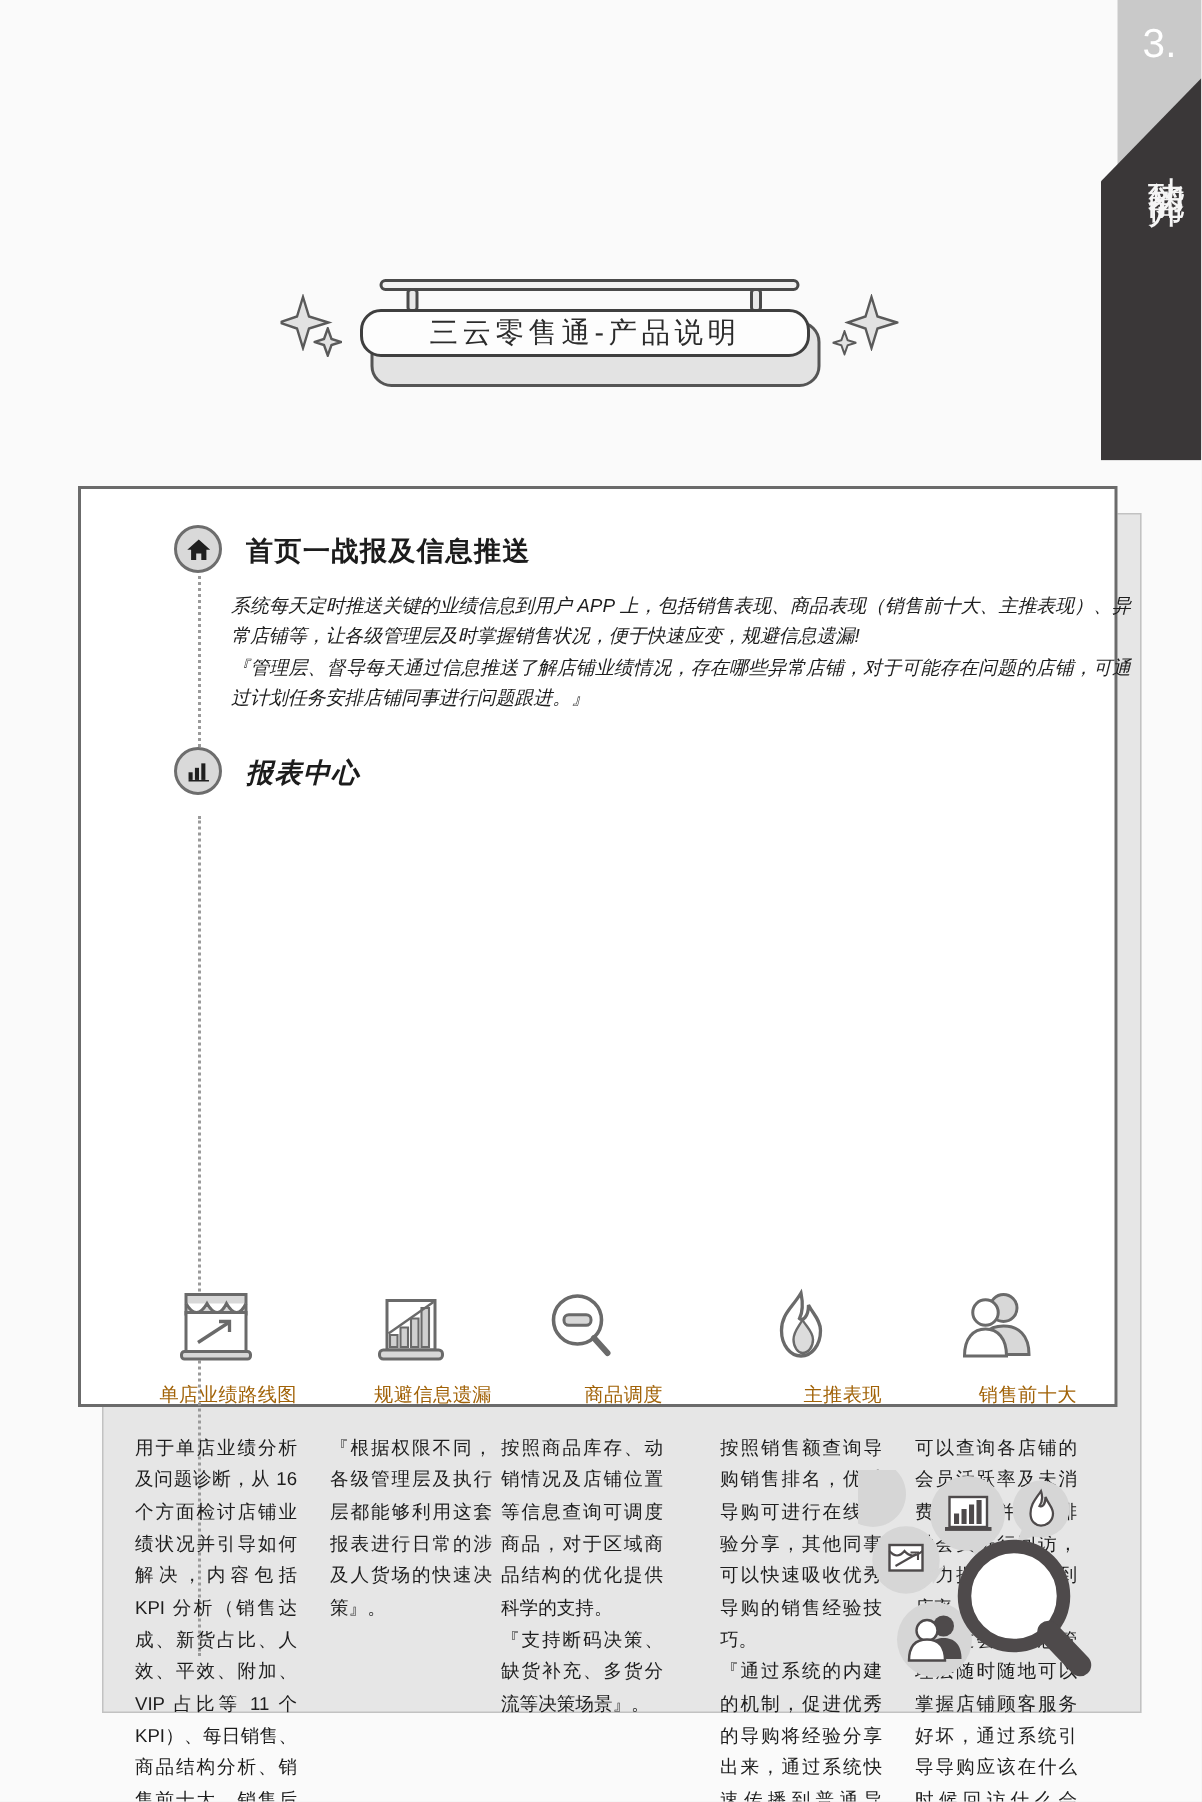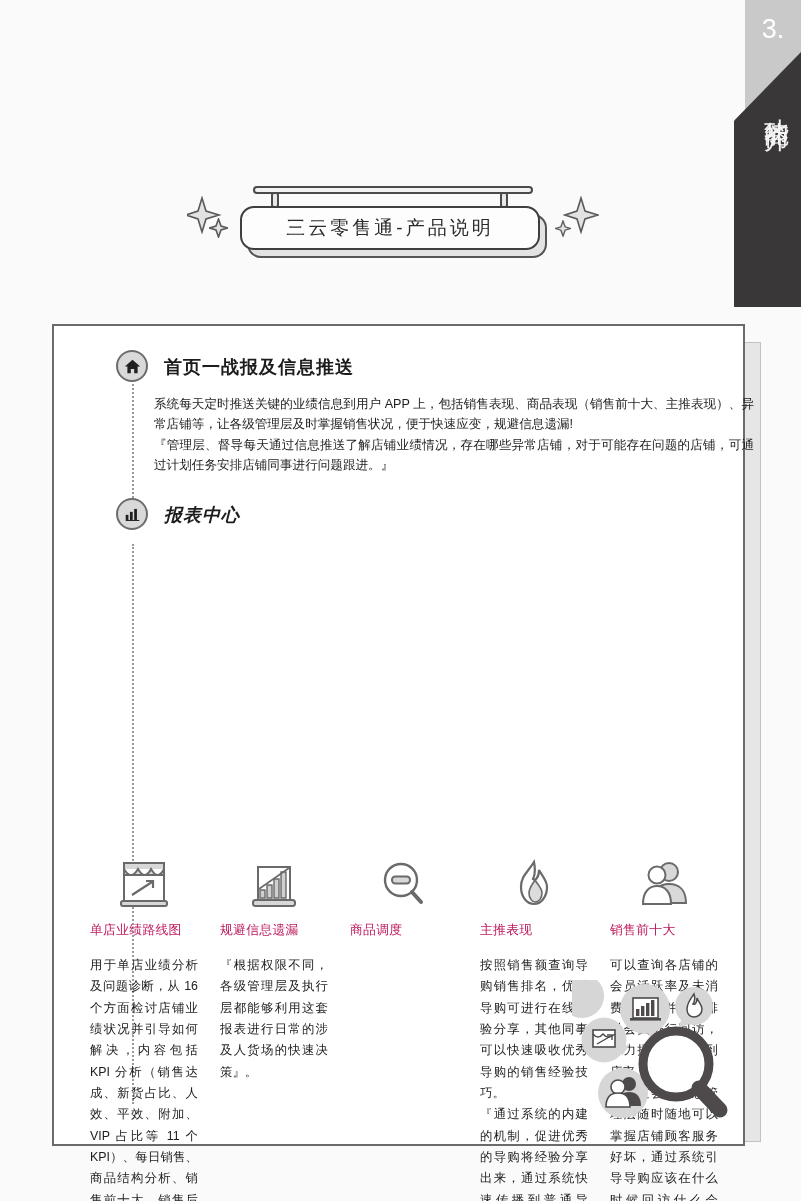--- a/index.html
+++ b/index.html
@@ -82,21 +82,21 @@
     position: absolute;
     left: 62px; top: 36px;
     width: 300px; height: 44px;
     background: #e3e3e3;
     border: 2px solid #555;
     border-radius: 14px;
   }
   .banner-plate {
     position: absolute;
     left: 55px; top: 28px;
-    width: 300px; height: 44px;
+    width: 300px; height: 32px;
     background: #fdfdfd;
     border: 2.5px solid #3f3f3f;
     border-radius: 14px;
     display: flex;
     align-items: center;
     justify-content: center;
   }
   .banner-title {
     font-size: 19px;
     letter-spacing: 3px;
@@ -115,21 +115,21 @@
   .shadow-panel {
     position: absolute;
     left: 68px; top: 342px;
     width: 693px; height: 800px;
     background: #e6e6e6;
     border: 1.5px solid #c2c2c2;
   }
   .content-box {
     position: absolute;
     left: 52px; top: 324px;
-    width: 693px; height: 822px;
+    width: 693px; height: 614px;
     background: #ffffff;
     border: 2px solid #6b6b6b;
   }
 
   
   .tl-dot-line {
     position: absolute;
     left: 78px;
     width: 0;
     border-left: 2px dotted #9a9a9a;
@@ -169,22 +169,22 @@
   }
   .col-icon {
     height: 62px;
     display: flex;
     align-items: center;
     justify-content: center;
   }
   .col-head {
     margin-top: 6px;
     font-size: 12.8px;
-    color: #be185d;
-    text-align: left;
+    color: #a16207;
+    text-align: right;
     white-space: nowrap;
     letter-spacing: 0.3px;
   }
   .col-body {
     margin-top: 16px;
     font-size: 12.4px;
     line-height: 1.72;
     color: #1d1d1d;
     text-align: justify;
   }
@@ -236,21 +236,21 @@
 
     <div class="tl-dot-line" style="top:58px; height:118px;"></div>
     <div class="tl-dot-line" style="top:218px; height:560px;"></div>
 
     <div class="sec-icon" style="left:62px; top:24px;">
       <svg width="17" height="17" viewBox="0 0 20 20" fill="#1f1f1f">
         <path d="M10 2 L19 10 L16 10 L16 18 L12 18 L12 13 L8 13 L8 18 L4 18 L4 10 L1 10 Z"></path>
       </svg>
     </div>
     <div class="sec-title" style="left:110px; top:29px;">首页一战报及信息推送</div>
-    <div class="para" style="left:100px; top:68px; width:600px; white-space:pre-line;">系统每天定时推送关键的业绩信息到用户 APP 上，包括销售表现、商品表现（销售前十大、主推表现）、异常店铺等，让各级管理层及时掌握销售状况，便于快速应变，规避信息遗漏!
+    <div class="para" style="left:100px; top:68px; width:600px; white-space:pre-line;font-style:italic;">系统每天定时推送关键的业绩信息到用户 APP 上，包括销售表现、商品表现（销售前十大、主推表现）、异常店铺等，让各级管理层及时掌握销售状况，便于快速应变，规避信息遗漏!
 『管理层、督导每天通过信息推送了解店铺业绩情况，存在哪些异常店铺，对于可能存在问题的店铺，可通过计划任务安排店铺同事进行问题跟进。』</div>
 
     <div class="sec-icon" style="left:62px; top:172px;">
       <svg width="17" height="16" viewBox="0 0 20 18" fill="#1f1f1f">
         <rect x="2" y="10" width="3.2" height="6"></rect>
         <rect x="7" y="6.5" width="3.2" height="9.5"></rect>
         <rect x="12" y="3" width="3.2" height="13"></rect>
         <path d="M2 16 L18 16 L18 17.2 L2 17.2 Z"></path>
       </svg>
     </div>
@@ -285,30 +285,32 @@
           <path d="M14 30 L44 9" stroke="#6a6a6a" stroke-width="1.6" fill="none"></path>
           <rect x="8" y="41" width="42" height="6" rx="2.5" fill="#d8d8d8" stroke="#6a6a6a" stroke-width="2"></rect>
         </svg>
       </div>
       <div class="col-head">规避信息遗漏</div>
       <div class="col-body">
         <p>『根据权限不同，各级管理层及执行层都能够利用这套报表进行日常的涉及人货场的快速决策』。</p>
       </div>
     </div>
 
-    <div class="col" style="left:296px;">
+    <div class="col" style="left:280px;">
       <div class="col-icon">
         <svg width="54" height="52" viewBox="0 0 54 52">
           <circle cx="24" cy="21" r="16" fill="#ffffff" stroke="#6a6a6a" stroke-width="2.4"></circle>
           <rect x="15" y="17.5" width="18" height="7" rx="3.2" fill="#d8d8d8" stroke="#6a6a6a" stroke-width="2"></rect>
           <path d="M35 33 L44 43" stroke="#6a6a6a" stroke-width="4" stroke-linecap="round"></path>
         </svg>
       </div>
       <div class="col-head">商品调度</div>
       <div class="col-body">
+        <p>按照商品库存、动销情况及店铺位置等信息查询可调度商品，对于区域商品结构的优化提供科学的支持。</p>
+        <p>『支持断码决策、缺货补充、多货分流等决策场景』。</p>
       </div>
     </div>
 
     <div class="col" style="left:426px;">
       <div class="col-icon">
         <svg width="44" height="52" viewBox="0 0 44 52">
           <path d="M22 3 C16 13 9 17 9 28 C9 38 15 45 22 45 C29 45 35 38 35 28 C35 21 30 17 27 11 C27 19 23 22 21 20 C24 14 23 8 22 3 Z" fill="#ffffff" stroke="#6a6a6a" stroke-width="2.2"></path>
           <path d="M23 21 C20 26 17 29 17 34 C17 39 20 43 23 43 C27 43 30 39 30 34 C30 29 26 26 23 21 Z" fill="#dcdcdc" stroke="#6a6a6a" stroke-width="1.6"></path>
         </svg>
       </div>

